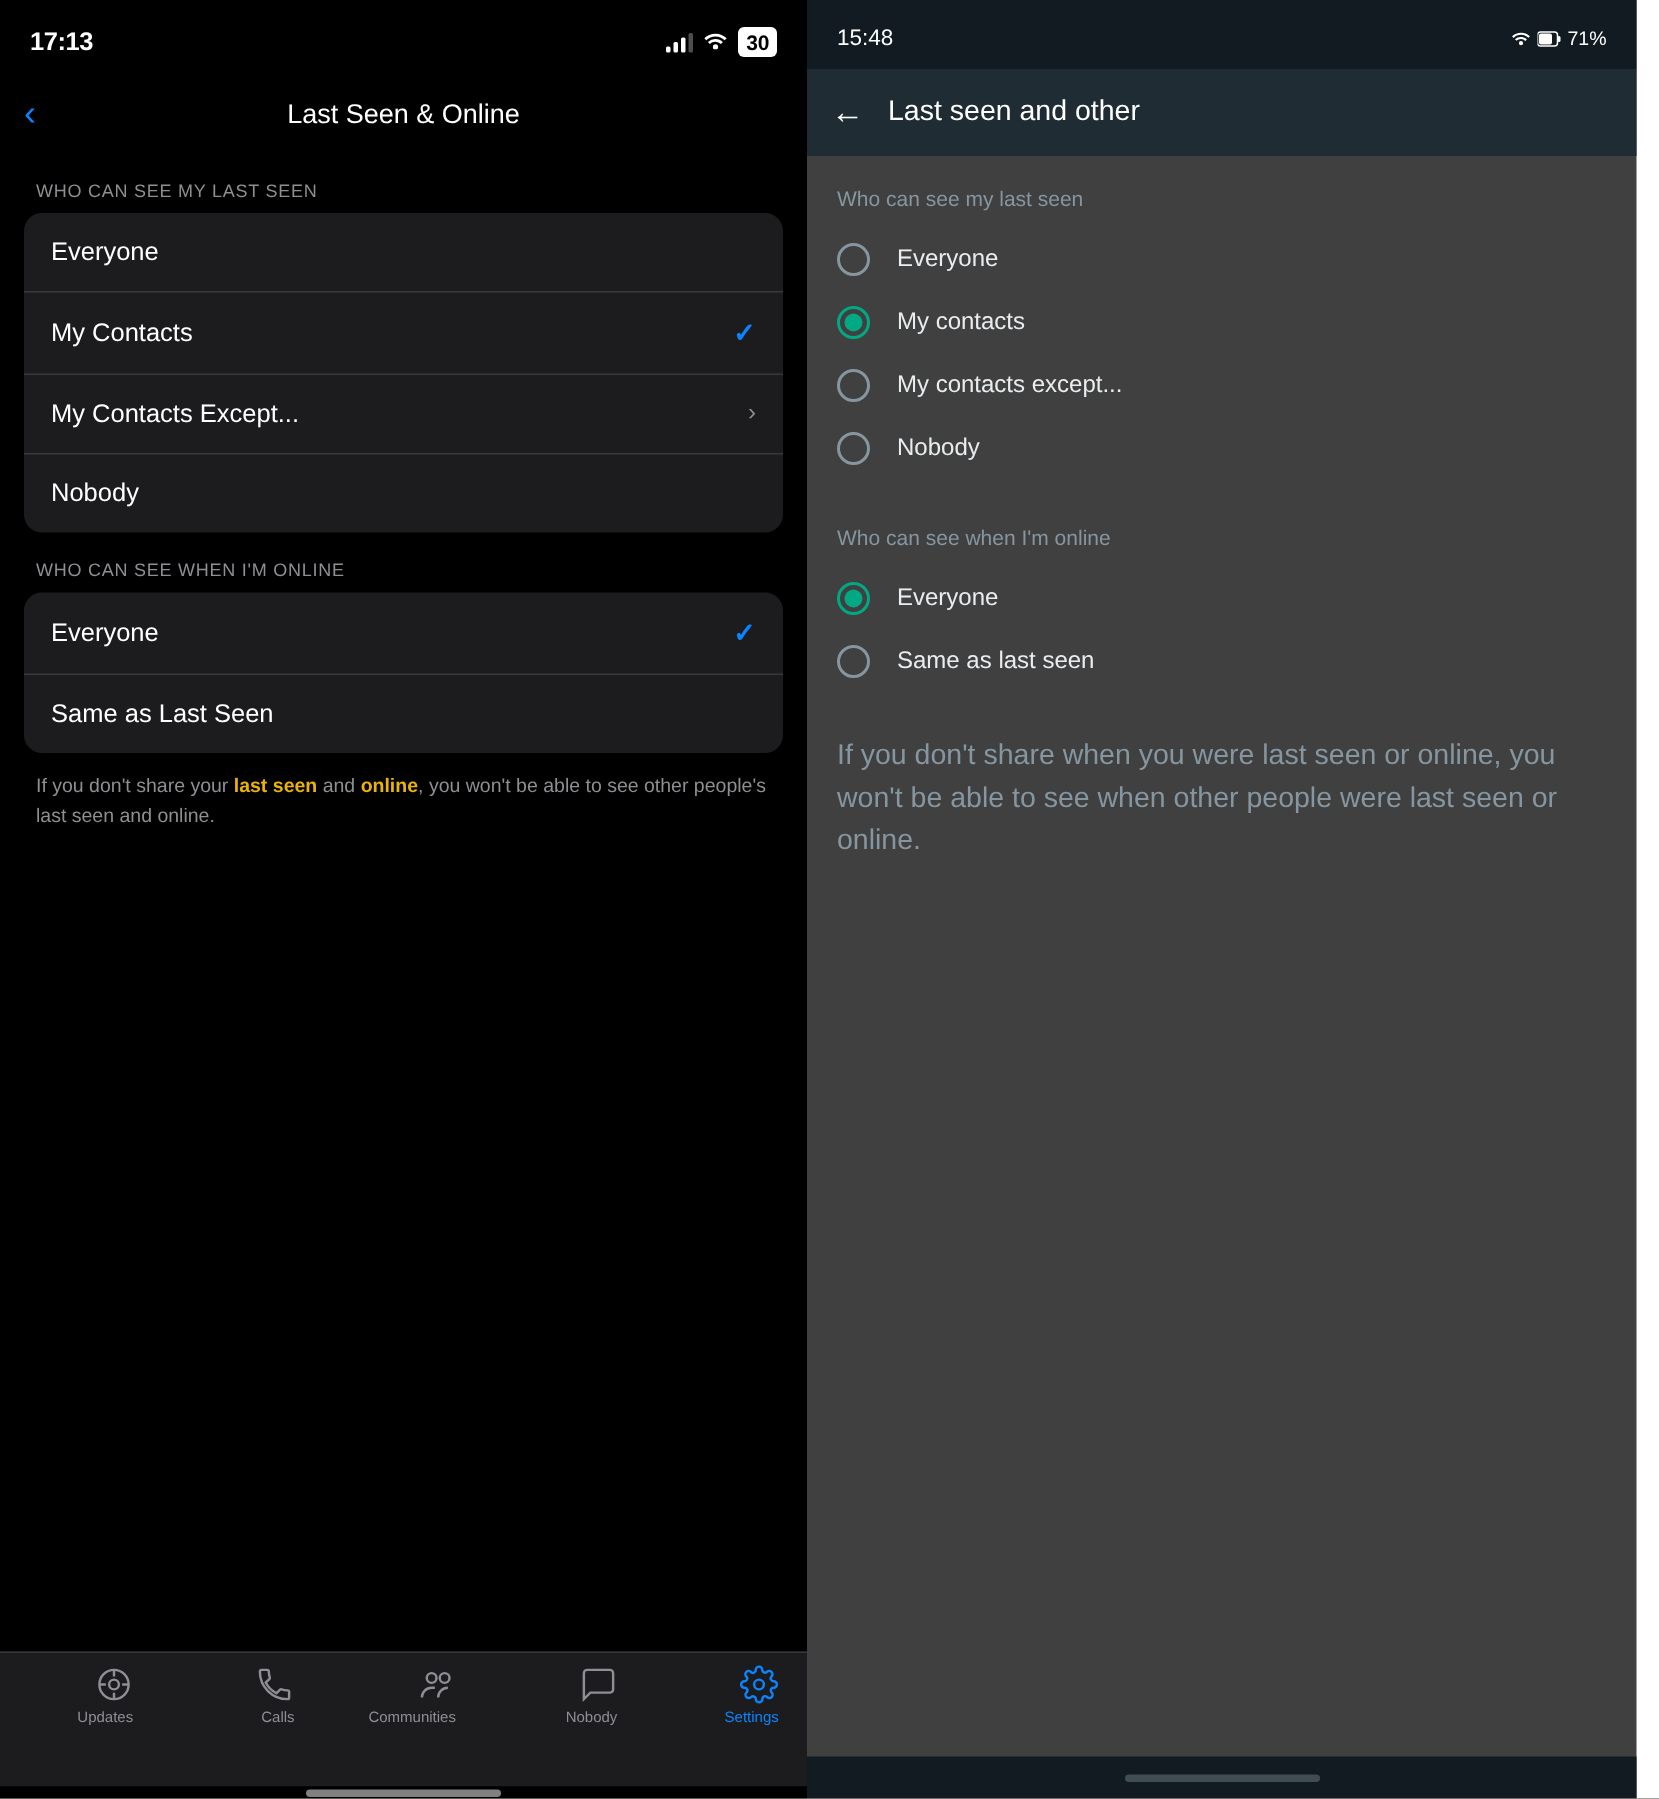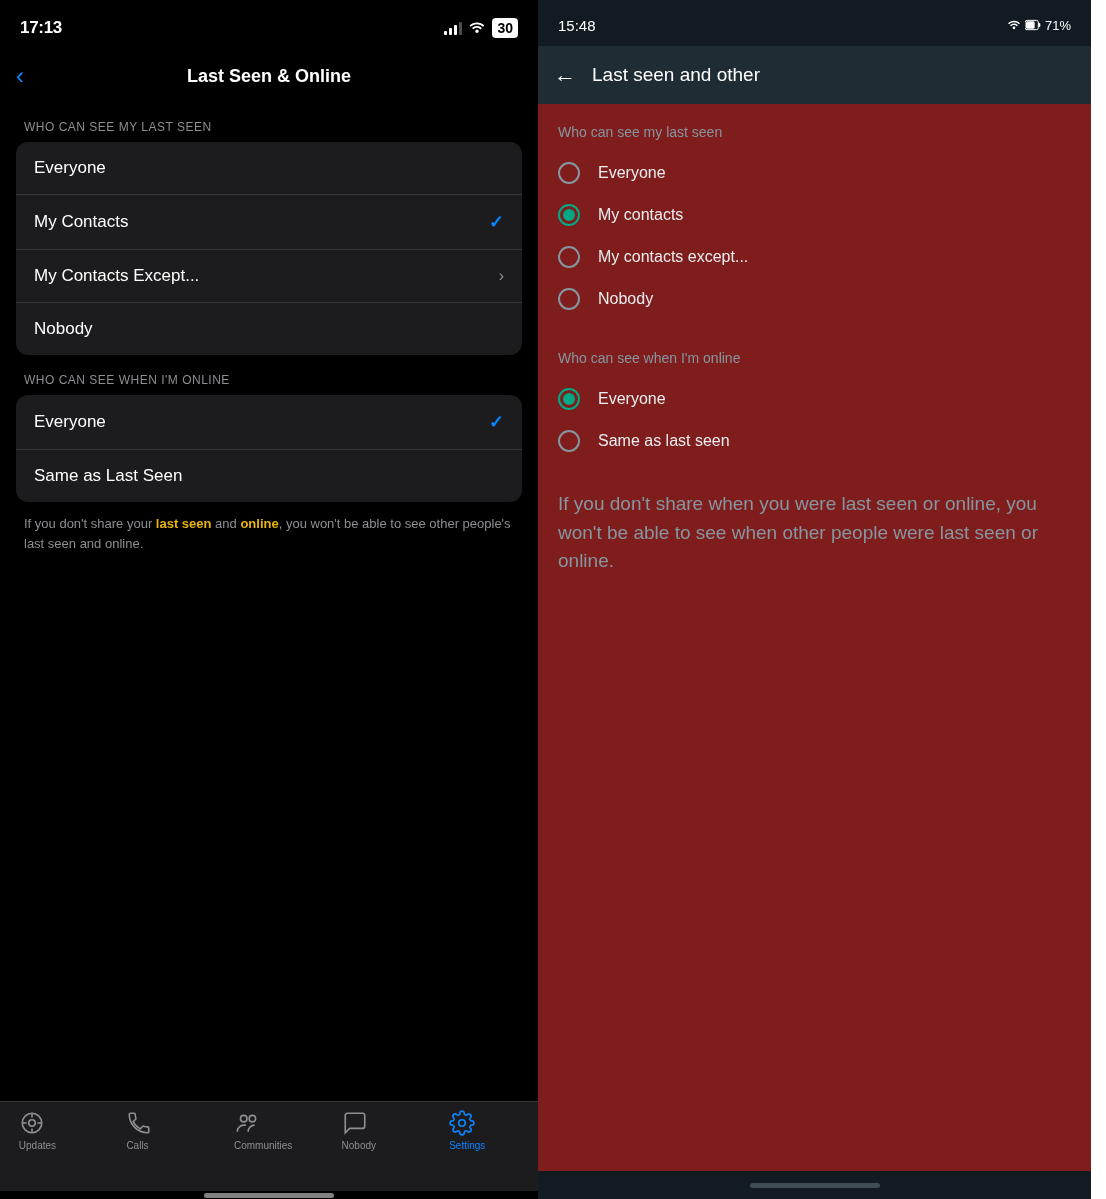--- a/index.html
+++ b/index.html
@@ -83,21 +83,21 @@
       cursor: pointer;
       position: absolute;
       left: 16px;
     }
 
     .left-title {
       flex: 1;
       text-align: center;
       color: #ffffff;
       font-size: 18px;
-      font-weight: 700;
+      font-weight: 400;
     }
 
     .left-content {
       flex: 1;
       padding: 0 16px;
       overflow-y: auto;
     }
 
     .section-label {
       color: #8e8e93;
@@ -162,21 +162,21 @@
       border-top: 1px solid #38383a;
       display: flex;
       align-items: flex-start;
       justify-content: space-around;
       padding-top: 8px;
     }
 
     .tab-item {
       display: flex;
       flex-direction: column;
-      align-items: flex-start;
+      align-items: flex-end;
       gap: 4px;
       cursor: pointer;
       width: 70px;
     }
 
     .tab-label {
       font-size: 10px;
       color: #8e8e93;
     }
 
@@ -197,21 +197,21 @@
       height: 5px;
       background: #ffffff;
       border-radius: 3px;
       opacity: 0.5;
     }
 
     
     .right-panel {
       width: 553px;
       height: 1199px;
-      background: #7f1d1d;
+      background: #404040;
       display: flex;
       flex-direction: column;
       position: relative;
     }
 
     .right-status-bar {
       display: flex;
       justify-content: space-between;
       align-items: center;
       padding: 12px 20px 8px 20px;
@@ -220,21 +220,21 @@
     }
 
     .right-time {
       color: #ffffff;
       font-size: 15px;
       font-weight: 500;
     }
 
     .right-status-icons {
       display: flex;
-      align-items: flex-start;
+      align-items: flex-end;
       gap: 4px;
     }
 
     .right-nav-bar {
       display: flex;
       align-items: center;
       padding: 12px 16px;
       background: #1f2c34;
       height: 58px;
       gap: 16px;

